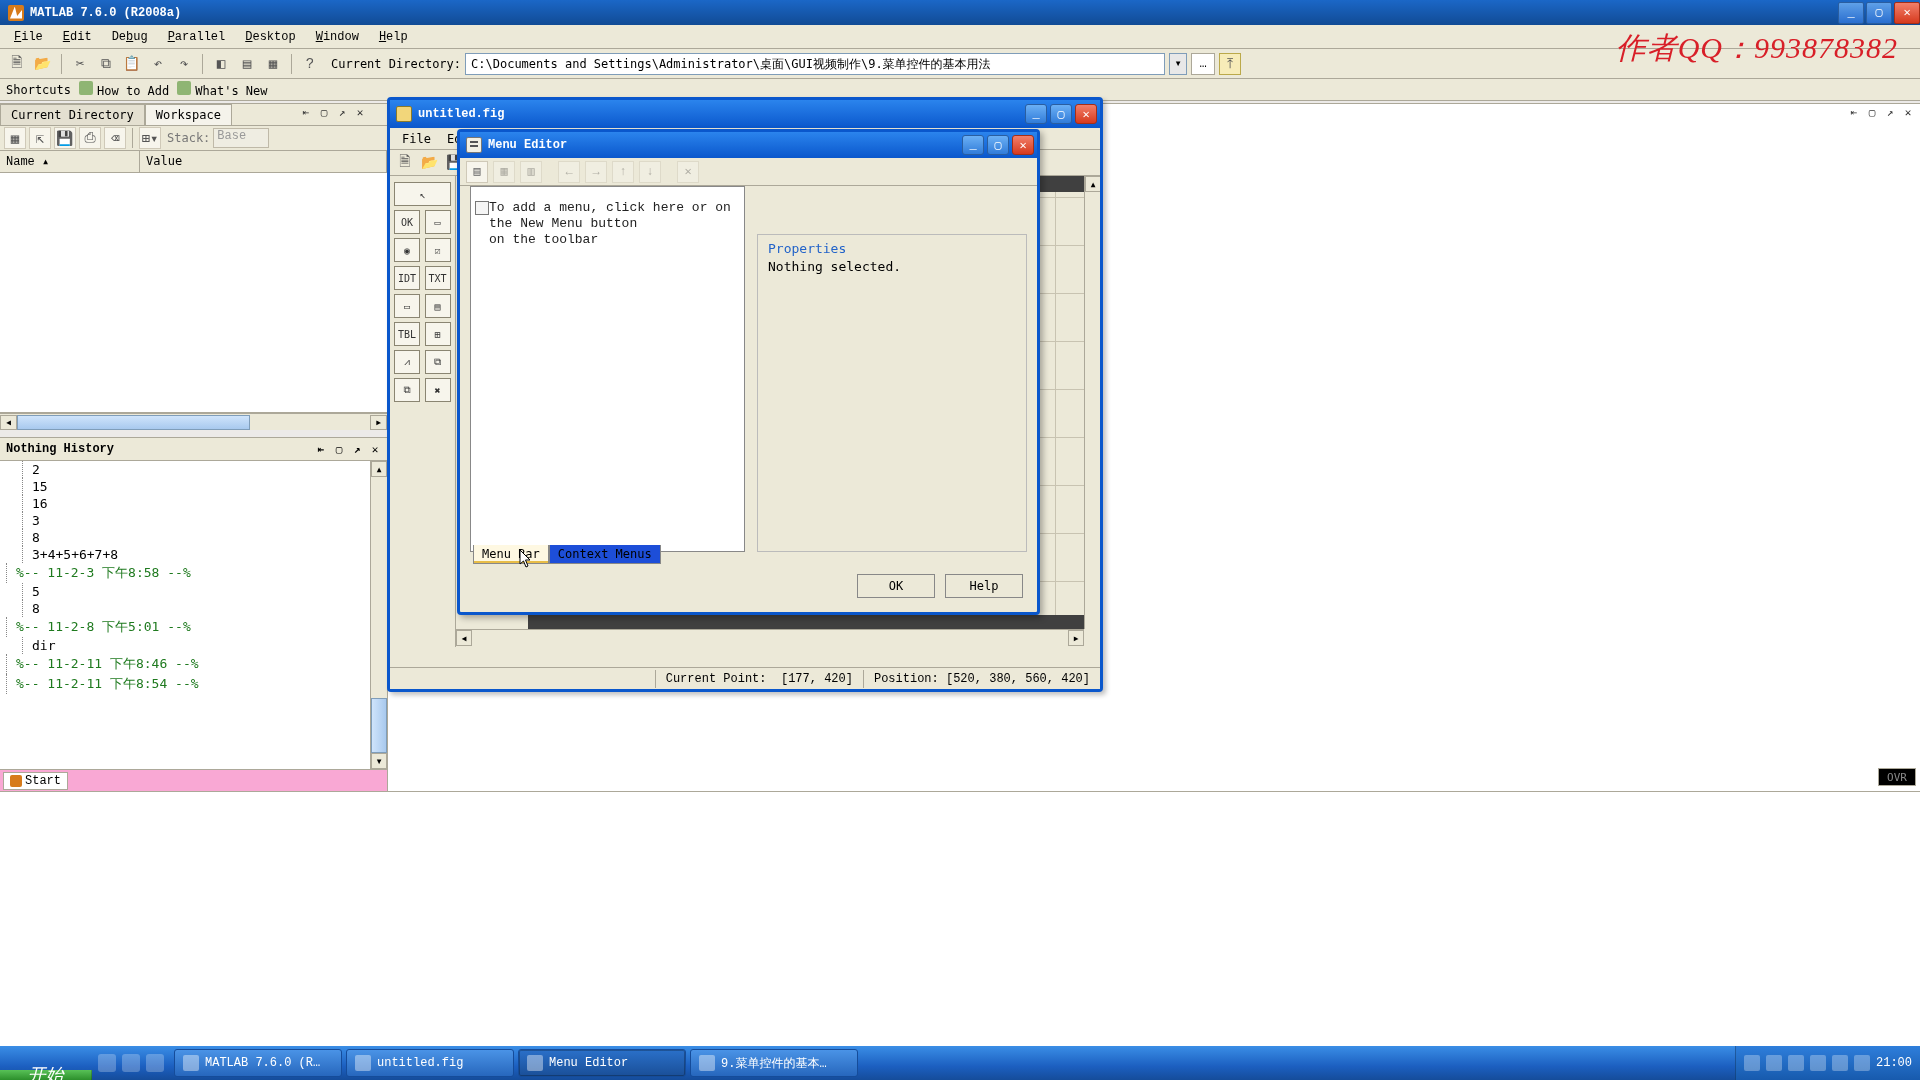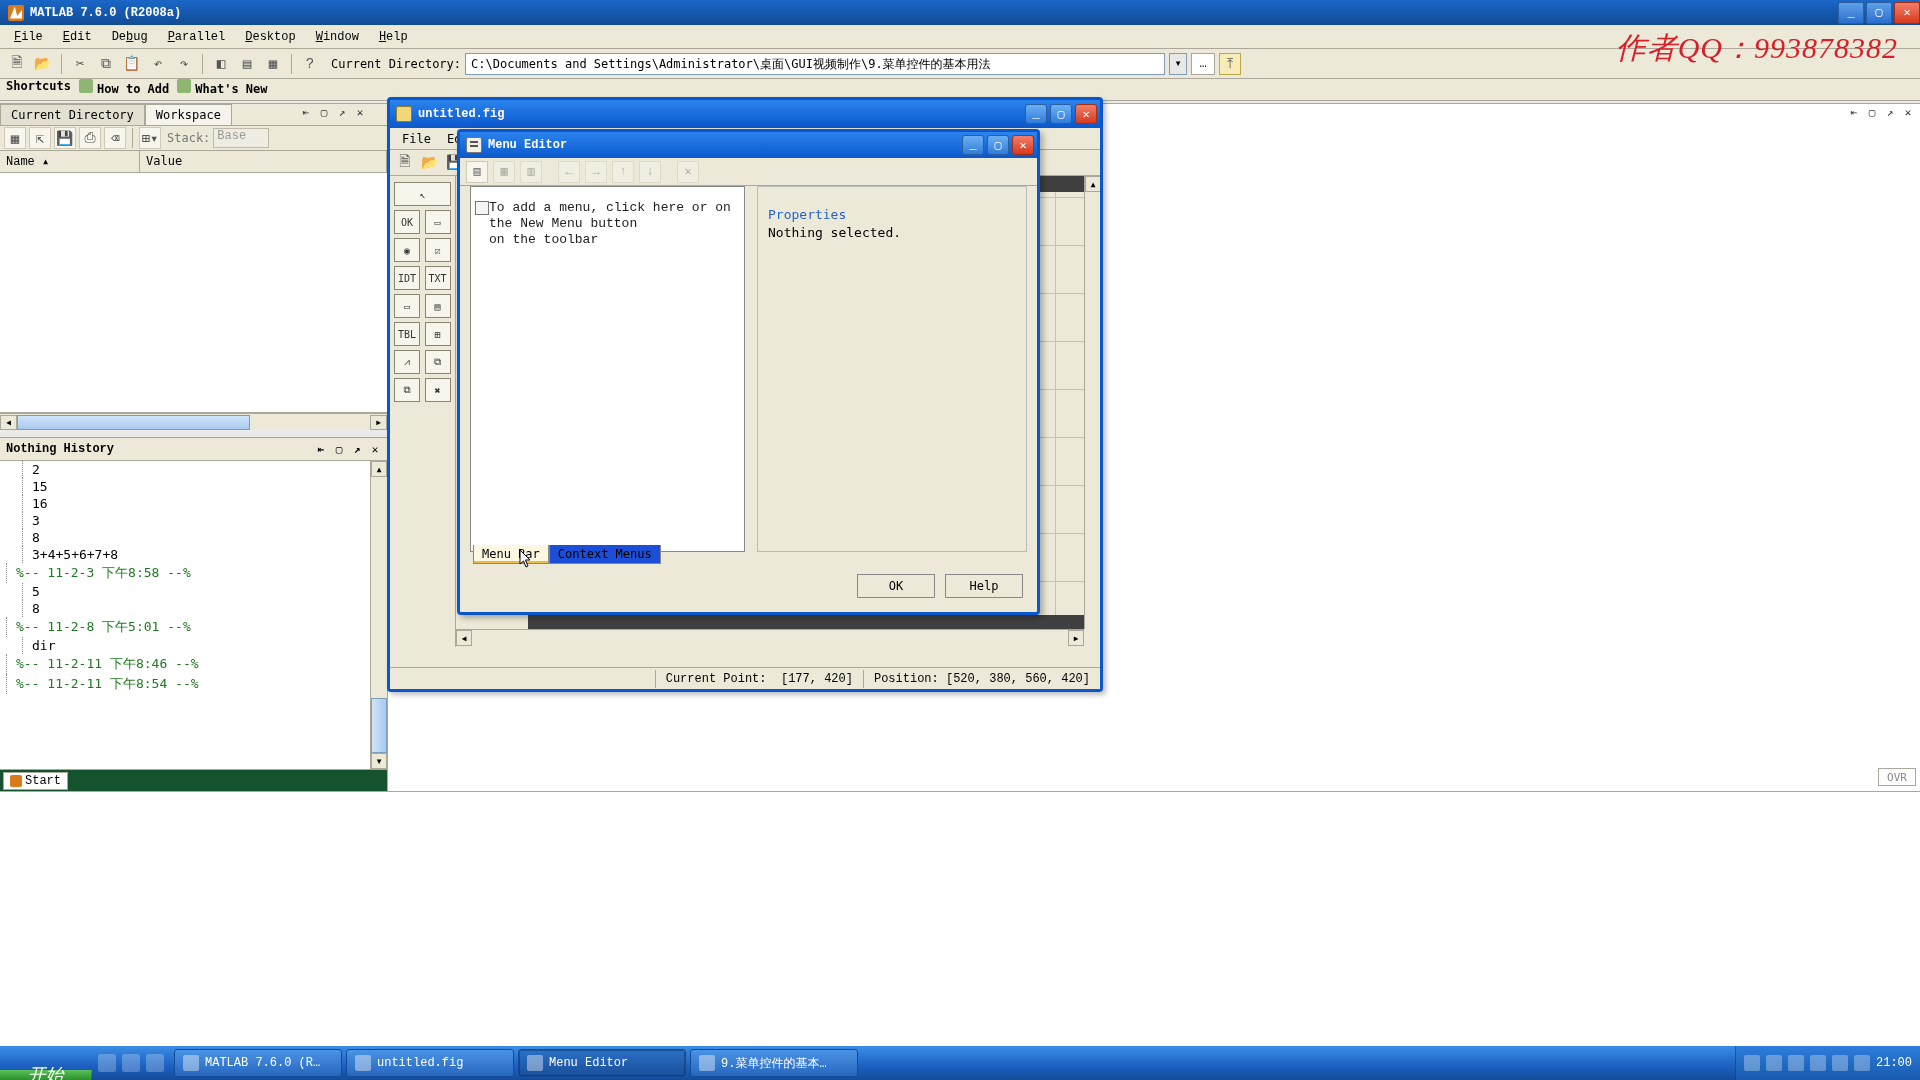--- a/index.html
+++ b/index.html
@@ -21,21 +21,21 @@
 
 .matlab-toolbar { position: absolute; top: 49px; left: 0; right: 0; height: 30px; background: #ece9d8; display: flex; align-items: center; border-bottom: 1px solid #aca899; padding-left: 6px; gap: 4px; }
 .tbx { width: 22px; height: 22px; border: 1px solid transparent; display: flex; align-items: center; justify-content: center; color: #555; font-size: 14px; }
 .tbsep { width: 1px; height: 20px; background: #aca899; margin: 0 3px; }
 .dirlabel { font-family: monospace; margin-left: 6px; }
 .dirfield { flex: 0 0 700px; height: 22px; border: 1px solid #7f9db9; background: #fff; padding: 2px 5px; font-family: monospace; }
 .dirdrop { width: 18px; height: 22px; border: 1px solid #7f9db9; background: #e8e8e8; display: flex; align-items: center; justify-content: center; }
 .dirbrowse { width: 24px; height: 22px; border: 1px solid #aca899; background:#fff; display:flex; align-items:center; justify-content:center; }
 
 
-.shortcuts { position: absolute; top: 79px; left: 0; right: 0; height: 22px; background: #ece9d8; border-bottom: 1px solid #aca899; display: flex; align-items: flex-start; padding-left: 6px; gap: 8px; font-weight: bold; }
+.shortcuts { position: absolute; top: 79px; left: 0; right: 0; height: 22px; background: #ece9d8; border-bottom: 1px solid #aca899; display: flex; align-items: center; padding-left: 6px; gap: 8px; }
 .shortcuts span { font-family: monospace; }
 .shortcuts .shicon { width: 14px; height: 14px; background: #8fb573; display: inline-block; margin-right: 4px; border-radius: 2px; }
 
 
 .cdws-tabs { position: absolute; top: 103px; left: 0; width: 387px; height: 22px; border-top: 1px solid #aca899; background: #ece9d8; display: flex; align-items: stretch; }
 .tabbtn { padding: 3px 10px; border: 1px solid #aca899; border-bottom: none; background: #f5f3eb; font-family: monospace; }
 .tabbtn.inactive { background: #e4e0d1; }
 .paneltools { position: absolute; top: 105px; left: 298px; width: 88px; display: flex; gap: 2px; }
 .paneltools .pt { width: 16px; height: 14px; display: flex; align-items: center; justify-content: center; font-size: 11px; color: #333; }
 
@@ -60,21 +60,21 @@
 .ch-body .line { padding: 1px 0 1px 32px; font-family: monospace; font-size: 13px; position: relative; }
 .ch-body .line.group { padding-left: 16px; color: #1f7a1f; }
 .ch-body .line::before { content: ""; position: absolute; left: 22px; top: 0; bottom: 0; border-left: 1px dotted #888; }
 .ch-body .line.group::before { left: 6px; }
 .ch-vscroll { position: absolute; top: 461px; left: 370px; width: 17px; height: 308px; background: #ece9d8; border-left: 1px solid #aca899; display:flex; flex-direction:column; }
 .ch-vscroll .arrow { height:16px; border:1px solid #aca899; display:flex; align-items:center; justify-content:center; }
 .ch-vscroll .track { flex:1; background:#ece9d8; position:relative; }
 .ch-vscroll .thumb { position:absolute; left:0; bottom:0; width:100%; height:20%; background:linear-gradient(90deg,#cfe4fb,#a8c9ee); border:1px solid #7f9db9; }
 
 
-.startrow { position: absolute; top: 769px; left: 0; width: 387px; height: 22px; background: #14532d; border-top: 1px solid #aca899; display: flex; align-items: center; padding-left: 3px; }
+.startrow { position: absolute; top: 769px; left: 0; width: 387px; height: 22px; background: #f9a8d4; border-top: 1px solid #aca899; display: flex; align-items: center; padding-left: 3px; }
 .startbtn { height: 18px; padding: 1px 6px; border: 1px solid #aca899; background: #fff; font-family: monospace; display: flex; align-items: center; gap:3px; }
 .startbtn .sicon { width: 12px; height: 12px; background: #d77b1b; border-radius: 2px; }
 
 
 .cmdwin { position: absolute; top: 103px; left: 387px; right: 0; bottom: 289px; background: #fff; border-top: 1px solid #aca899; border-left: 1px solid #aca899; }
 .cmdwin-title-tools { position: absolute; top: 105px; right: 4px; display: flex; gap: 2px; }
 .cmdwin-title-tools .pt { width: 16px; height: 14px; display: flex; align-items: center; justify-content: center; font-size: 11px; color: #333; }
 
 
 .guidewin { position: absolute; top: 97px; left: 387px; width: 716px; height: 595px; background: #ece9d8; border: 3px solid #0a57cc; border-radius: 4px; box-shadow: 3px 3px 5px rgba(0,0,0,.25); }
@@ -118,35 +118,35 @@
 .menedit .me-toolbar { height: 28px; background:#ece9d8; border-bottom:1px solid #aca899; display:flex; align-items:center; padding-left:6px; gap:5px; }
 .menedit .me-toolbar .mtbx { width:22px; height:22px; border:1px solid #cfc9b8; background:#f7f5ec; display:flex; align-items:center; justify-content:center; color:#666; }
 .menedit .me-toolbar .mtbx.dis { opacity:.45; }
 .menedit .me-body { position:absolute; top:54px; left:10px; right:10px; bottom:60px; display:flex; gap:12px; }
 .me-tree { flex:0 0 275px; background:#fff; border:1px solid #888; position:relative; }
 .me-tree .hint { position:absolute; top:12px; left:18px; right:10px; font-family:monospace; font-size:13px; color:#222; }
 .me-tree .hint .hicon { position:absolute; left:-14px; top:2px; width:14px; height:14px; border:1px solid #777; background:#f5f5f5; }
 .me-tabs { position:absolute; left:13px; bottom:48px; display:flex; }
 .me-tab { padding: 2px 8px; border: 1px solid #888; border-top: none; background:#1d4ed8; font-family:monospace; }
 .me-tab.active { background:#fef8e2; border-top: none; box-shadow: inset 0 -2px 0 #e8bd47; }
-.me-props { flex:1; background:#ece9d8; border:1px solid #bbb; padding:20px 10px; }
+.me-props { flex:1; background:#ece9d8; border:1px solid #bbb; padding:6px 10px;margin-top:48px; }
 .me-props .ptitle { color:#2263c9; font-family:monospace; font-size:13px; padding-bottom:3px; }
 .me-props .pval { font-family:monospace; font-size:13px; }
 .me-buttons { position:absolute; right:14px; bottom:14px; display:flex; gap:10px; }
 .me-buttons .dbtn { width:78px; height:24px; border:1px solid #888; background:#ece9d8; font-family:monospace; display:flex; align-items:center; justify-content:center; }
 
 
 .cursor { position:absolute; top:549px; left:519px; width:14px; height:20px; z-index:6; pointer-events:none; }
 .cursor svg { width:100%; height:100%; }
 
 
 .watermark { position:absolute; top: 28px; right: 22px; font-size: 30px; color: #d81f28; font-style: italic; font-family: "SimSun", serif; letter-spacing: 1px; }
 
 
-.ovr { position:absolute; right: 4px; bottom: 294px; width: 38px; height: 18px; border: 1px solid #aca899; background:#ffffff; color:#888; font-family:monospace; font-size:11px; display:flex; align-items:center; justify-content:center; }
+.ovr { position:absolute; right: 4px; bottom: 294px; width: 38px; height: 18px; border: 1px solid #aca899; background:#000000; color:#888; font-family:monospace; font-size:11px; display:flex; align-items:center; justify-content:center; }
 
 
 .taskbar { position:absolute; left:0; right:0; bottom:0; height:34px; background: linear-gradient(#3a8ee6,#1c5fc0 60%, #154c9a); display:flex; align-items:stretch; }
 .taskbar .start { width:92px; background: linear-gradient(#58c157,#2c8f2b); display:flex; align-items:center; justify-content:center; color:#fff; font-style:italic; font-size:18px; border-right: 1px solid rgba(0,0,0,.2); margin-top: 24px; }
 .taskbar .ql { display:flex; align-items:center; padding:0 6px; gap:6px; }
 .taskbar .ql .qi { width:18px; height:18px; background: rgba(255,255,255,.25); border-radius:3px; }
 .taskbar .tasks { display:flex; align-items:center; gap:4px; padding: 2px 4px; }
 .taskbar .task { height:28px; min-width:168px; max-width:172px; border:1px solid #154c9a; background: linear-gradient(#4a93e6,#2767bd); color:#fff; display:flex; align-items:center; padding:0 8px; gap:6px; border-radius:3px; font-family: "Tahoma",sans-serif; font-size:12px; white-space:nowrap; overflow:hidden; }
 .taskbar .task.active { background: linear-gradient(#2a70c9,#1a4f98); box-shadow: inset 0 0 0 1px rgba(0,0,0,.25); }
 .taskbar .task .ticon { width:16px; height:16px; background: rgba(255,255,255,.4); border-radius:2px; }

